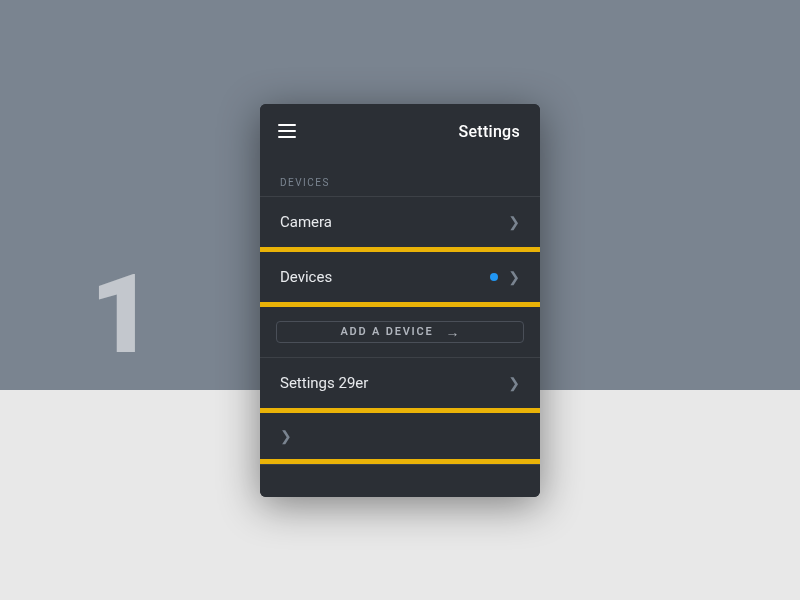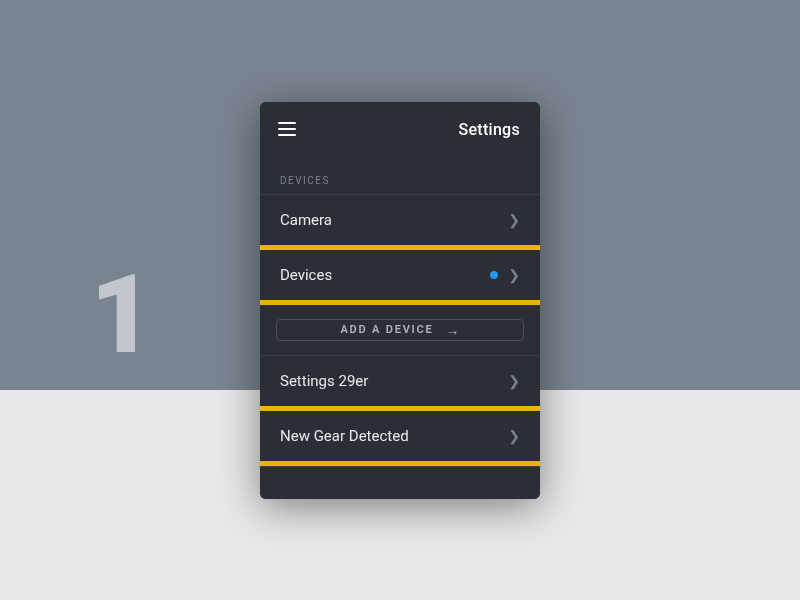--- a/index.html
+++ b/index.html
@@ -225,23 +225,20 @@
   <div class="divider"></div>
 
   <div class="list-item">
     <div class="list-item-left">
       <span class="list-item-label">Settings 29er</span>
     </div>
     <span class="chevron-right">❯</span>
   </div>
 
   <div class="list-item">
-    <div class="list-item-left">
-      <span class="list-item-label">New Gear Detected</span>
-    </div>
     <span class="chevron-right">❯</span>
   </div>
 
   <div class="list-item-partial">
     <span class="list-item-label" style="color:#3d4147;"></span>
   </div>
 
 </div>
 
 </body></html>

